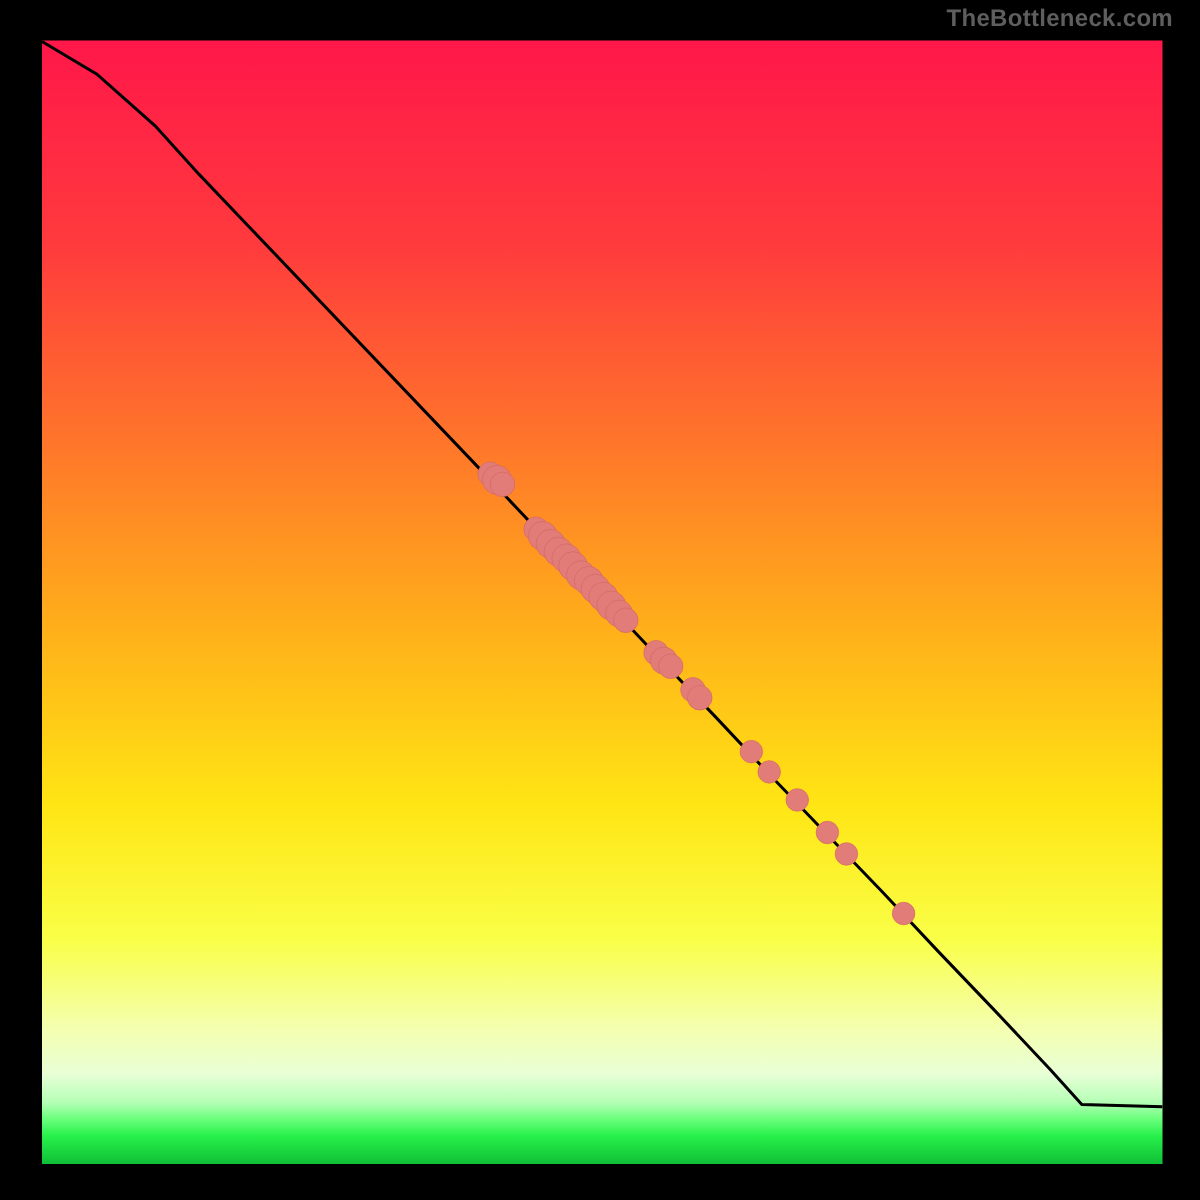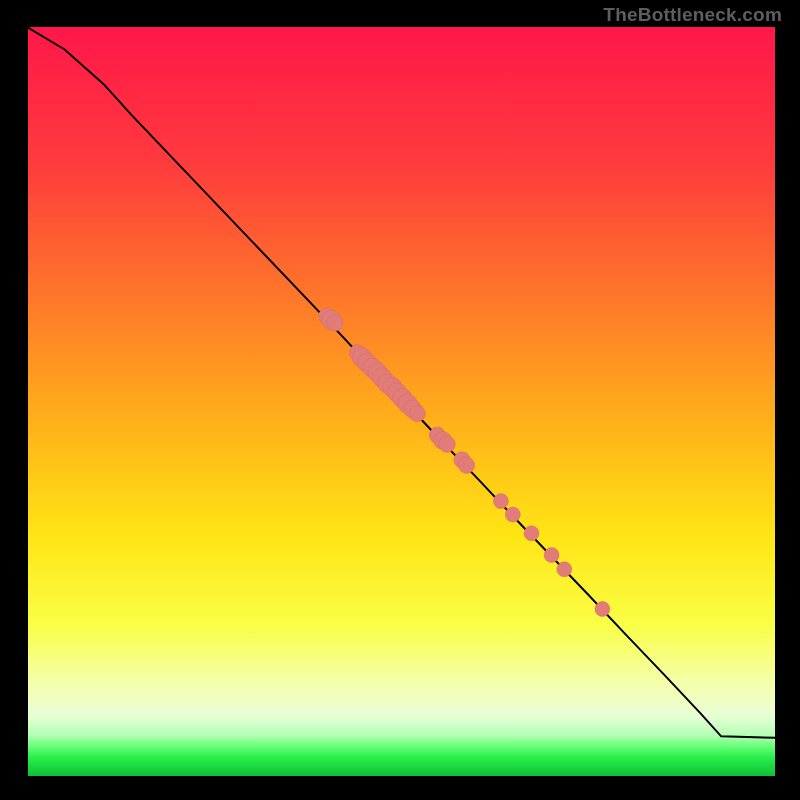--- a/index.html
+++ b/index.html
@@ -18,21 +18,21 @@
   svg {
     position: absolute;
     left: 0;
     top: 0;
   }
   .watermark {
     position: absolute;
     top: 4px;
     right: 18px;
     font-family: Arial, Helvetica, sans-serif;
-    font-size: 19px;
+    font-size: 16px;
     font-weight: 600;
     color: #5e5e5e;
     letter-spacing: 0.2px;
     user-select: none;
   }
 </style>
 </head>
 <body>
 
 <div class="stage">

